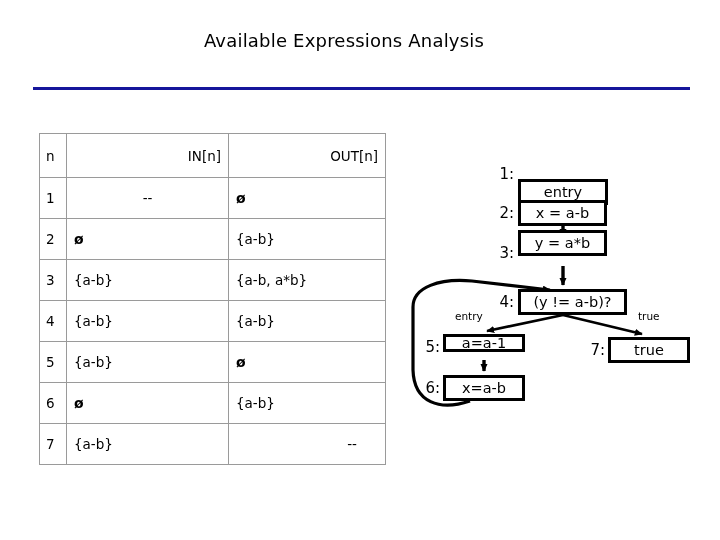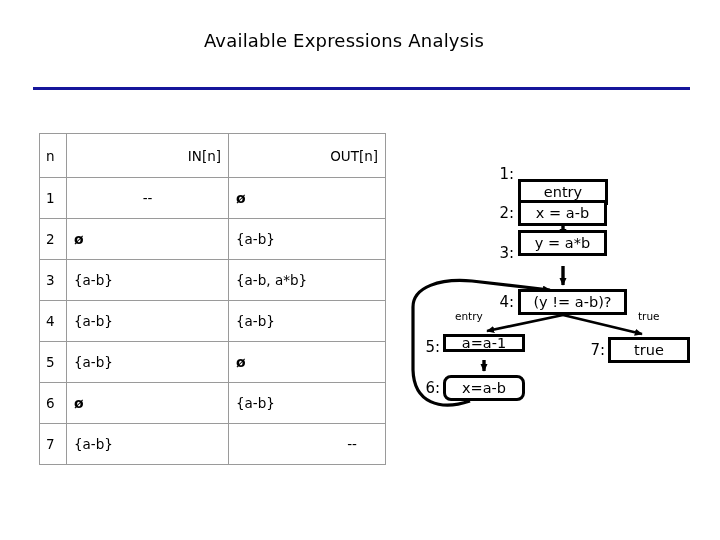--- a/index.html
+++ b/index.html
@@ -116,21 +116,21 @@
     color: #000000;
     white-space: nowrap;
   }
 
   
   #node-1 { left: 118px; top: 34px;  width: 90px;  height: 26px; }
   #node-2 { left: 118px; top: 55px;  width: 89px;  height: 26px; }
   #node-3 { left: 118px; top: 85px;  width: 89px;  height: 26px; }
   #node-4 { left: 118px; top: 144px; width: 109px; height: 26px; }
   #node-5 { left: 43px;  top: 189px; width: 82px;  height: 18px; }
-  #node-6 { left: 43px;  top: 230px; width: 82px;  height: 26px; border-radius: 8px; }
+  #node-6 { left: 43px;  top: 230px; width: 82px;  height: 26px; }
   #node-7 { left: 208px; top: 192px; width: 82px;  height: 26px; }
 
   #lbl-1 { left: 72px;  top: 20px;  width: 42px; }
   #lbl-2 { left: 72px;  top: 59px;  width: 42px; }
   #lbl-3 { left: 72px;  top: 99px;  width: 42px; }
   #lbl-4 { left: 72px;  top: 148px; width: 42px; }
   #lbl-5 { left: -2px;  top: 193px; width: 42px; }
   #lbl-6 { left: -2px;  top: 234px; width: 42px; }
   #lbl-7 { left: 163px; top: 196px; width: 42px; }
 

